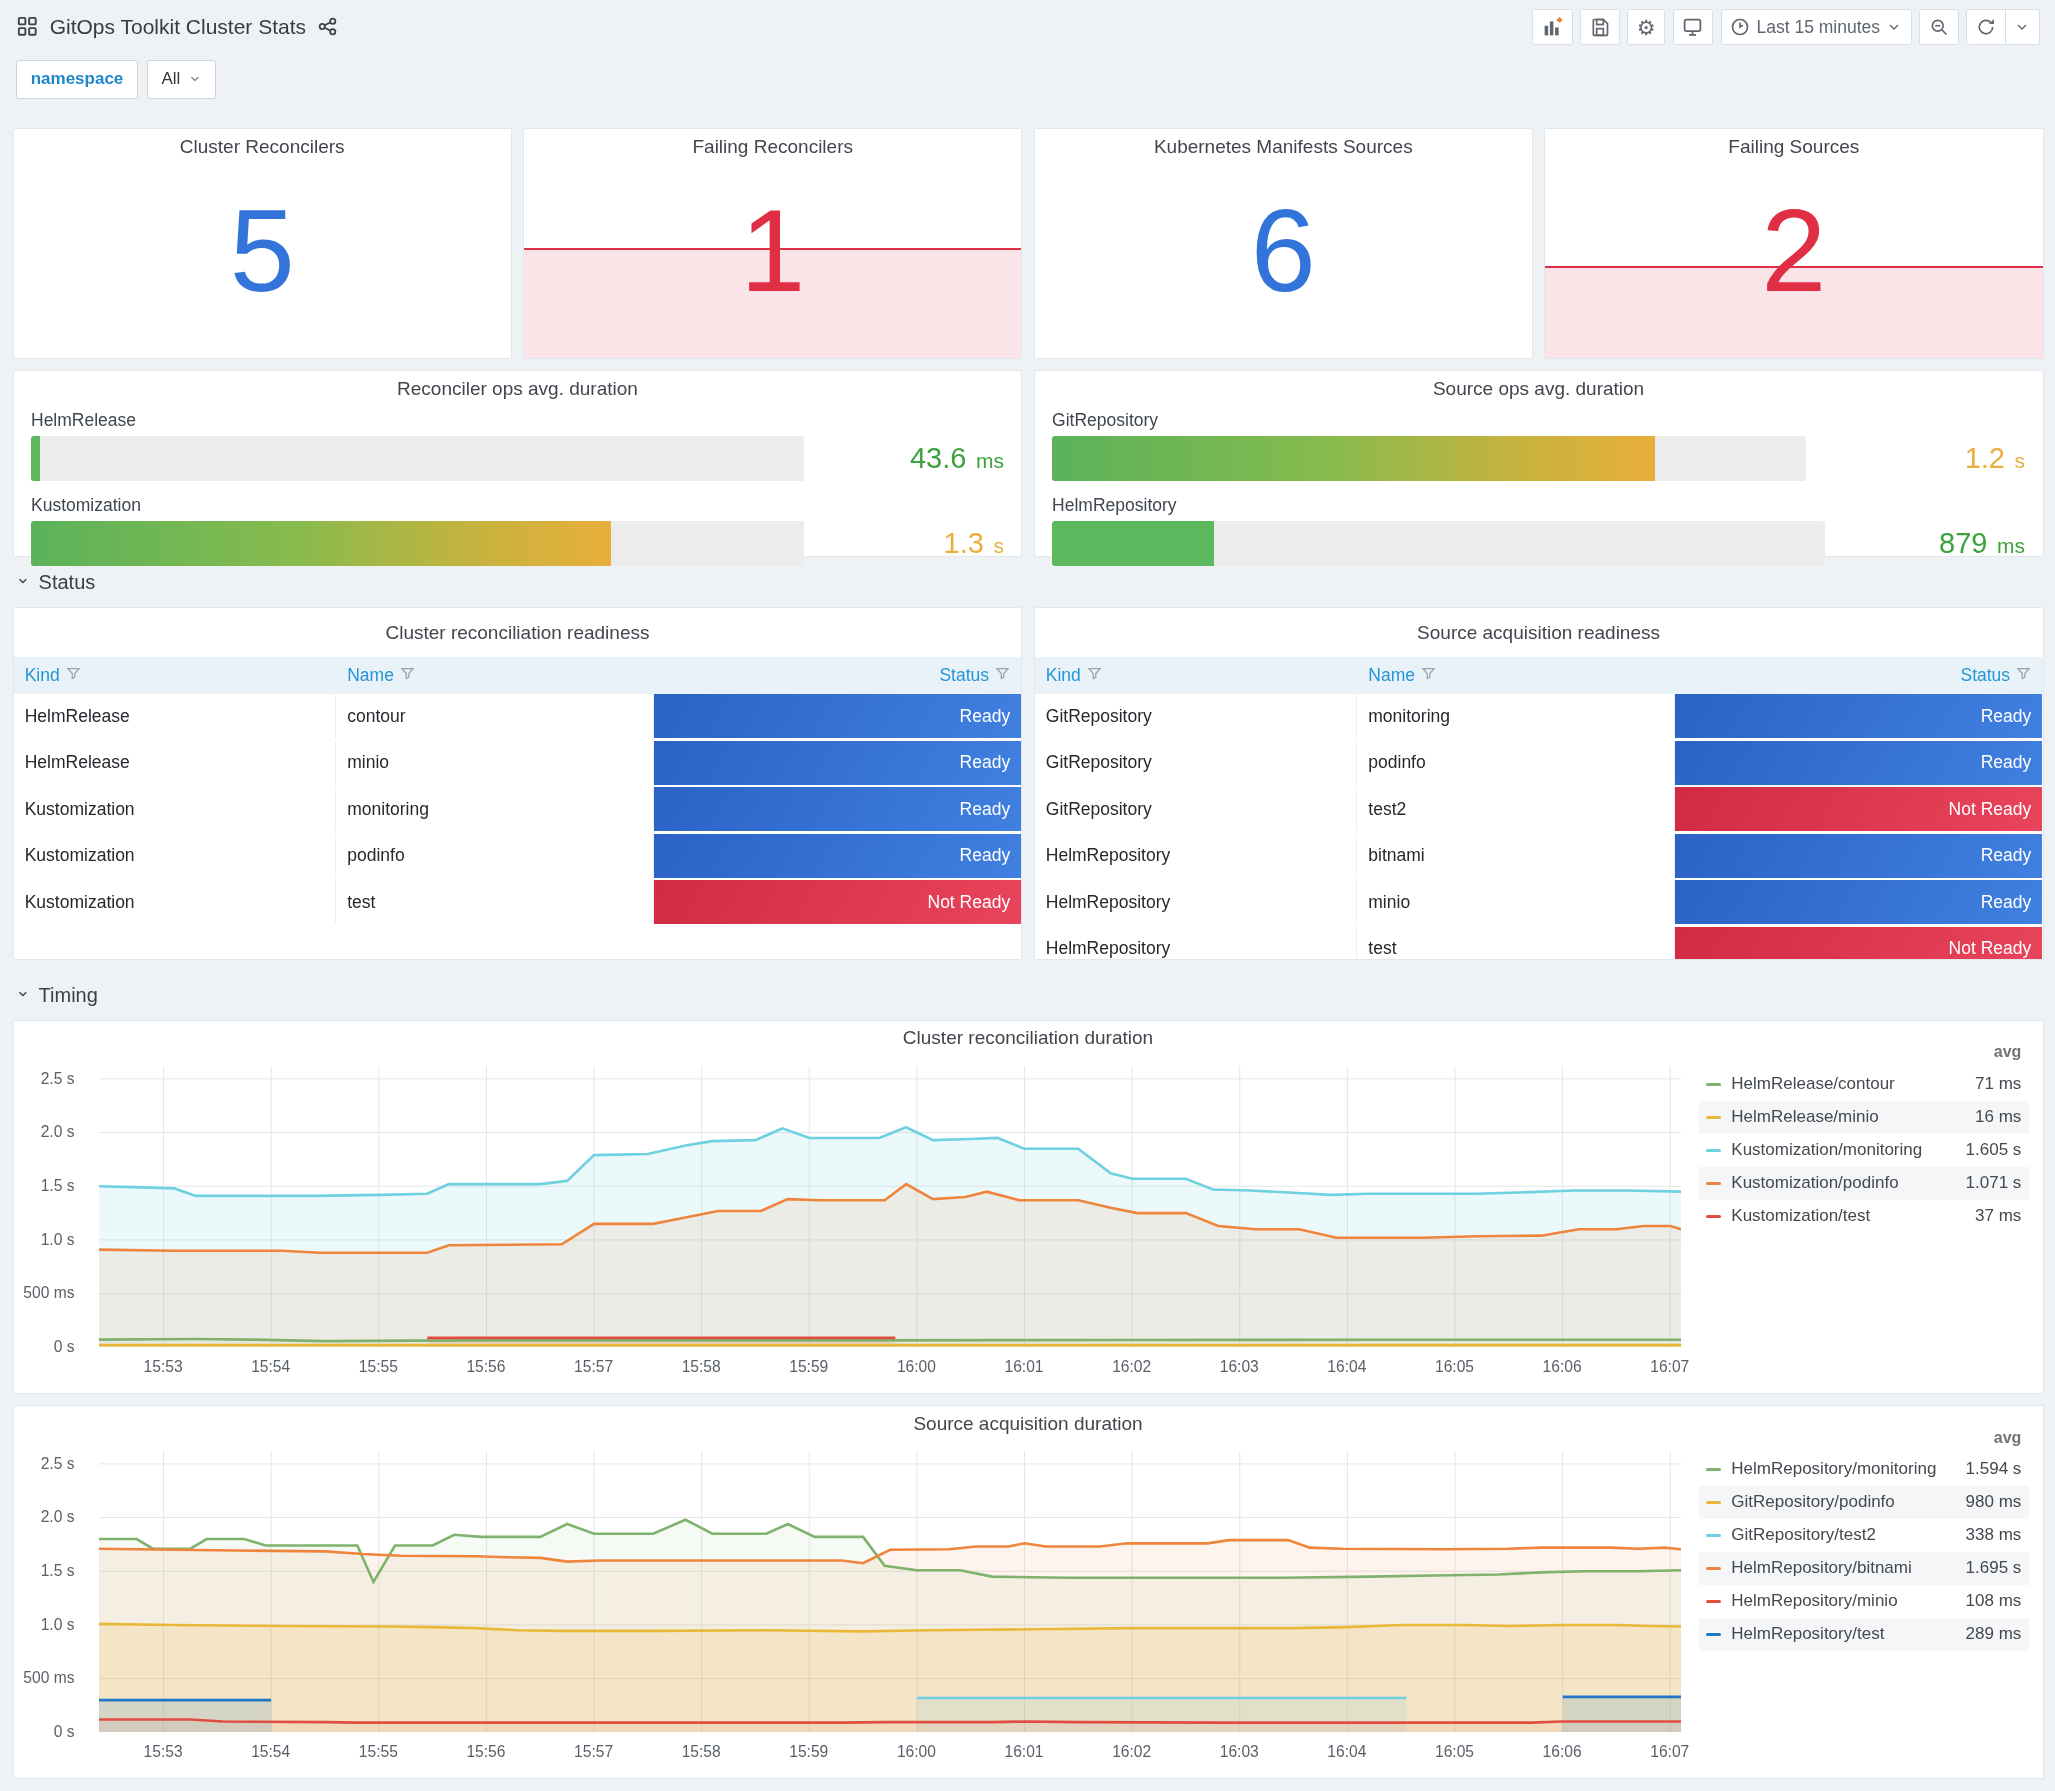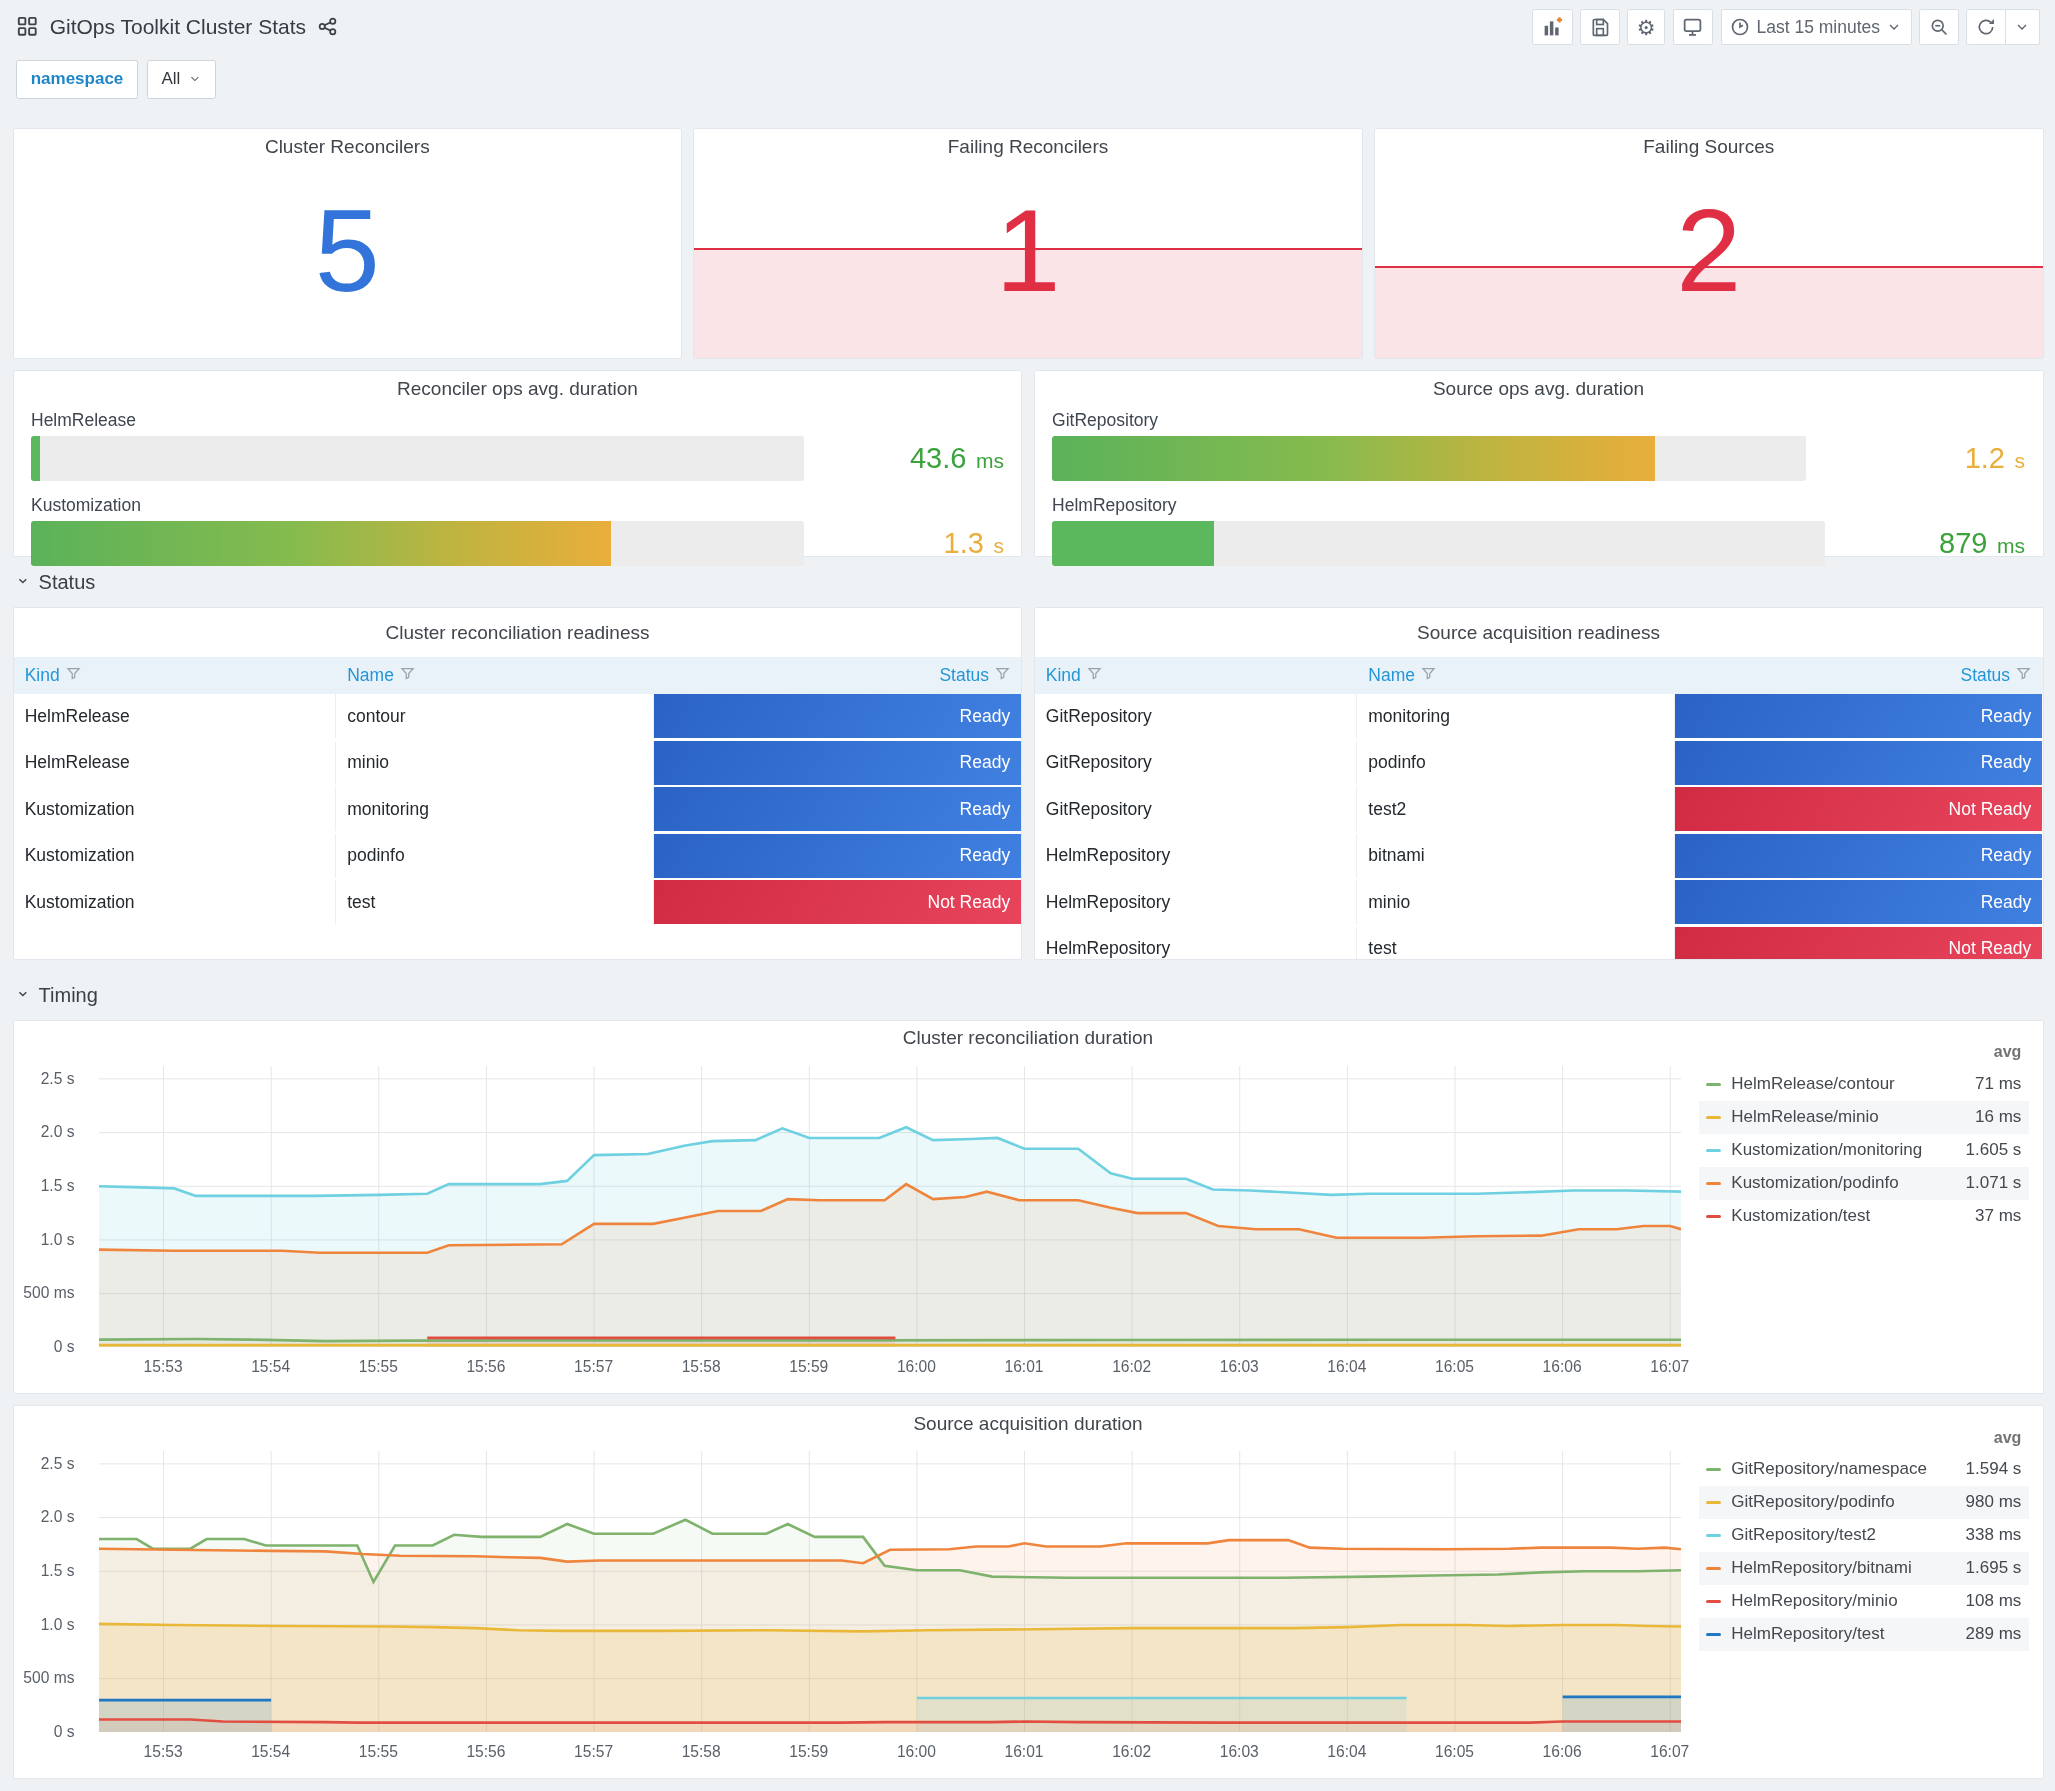--- a/index.html
+++ b/index.html
@@ -205,20 +205,25 @@
       <div class="panel stat">
     <div class="p-title">Cluster Reconcilers</div>
 
     <div class="big" style="color: rgb(50, 116, 217);">5</div>
   </div>
       <div class="panel stat">
     <div class="p-title">Failing Reconcilers</div>
     <div class="spark-fill" style="top: 52%; background: rgba(224, 47, 68, 0.13);"></div>
     <div class="spark-line" style="top: 52%; background: rgb(224, 47, 68);"></div>
     <div class="big" style="color: rgb(224, 47, 68);">1</div>
+  </div>
+      <div class="panel stat">
+    <div class="p-title">Kubernetes Manifests Sources</div>
+
+    <div class="big" style="color: rgb(50, 116, 217);">6</div>
   </div>
       <div class="panel stat">
     <div class="p-title">Failing Sources</div>
     <div class="spark-fill" style="top: 60%; background: rgba(224, 47, 68, 0.13);"></div>
     <div class="spark-line" style="top: 60%; background: rgb(224, 47, 68);"></div>
     <div class="big" style="color: rgb(224, 47, 68);">2</div>
   </div>
     </div>
 
   <div class="row" id="gauges-row">
@@ -562,21 +567,21 @@
           <span style="left:78.91156462585033%">16:04</span>
           <span style="left:85.71428571428572%">16:05</span>
           <span style="left:92.51700680272108%">16:06</span>
           <span style="left:99.31972789115646%">16:07</span>
         </div>
     </div>
     <div class="legend">
         <div class="lhead">avg</div>
         <div class="lrow">
       <span class="ldash" style="background:#7eb26d"></span>
-      <span class="lname">GitRepository/namespace</span>
+      <span class="lname">HelmRepository/monitoring</span>
       <span class="lval">1.594 s</span>
         </div>
         <div class="lrow alt">
       <span class="ldash" style="background:#eab839"></span>
       <span class="lname">GitRepository/podinfo</span>
       <span class="lval">980 ms</span>
         </div>
         <div class="lrow">
       <span class="ldash" style="background:#6ed0e0"></span>
       <span class="lname">GitRepository/test2</span>

